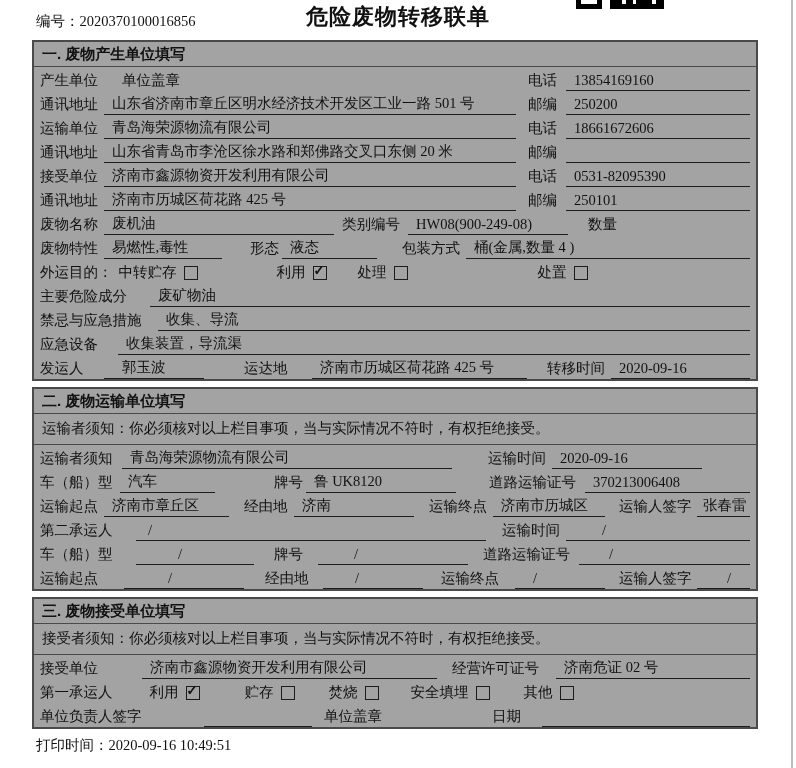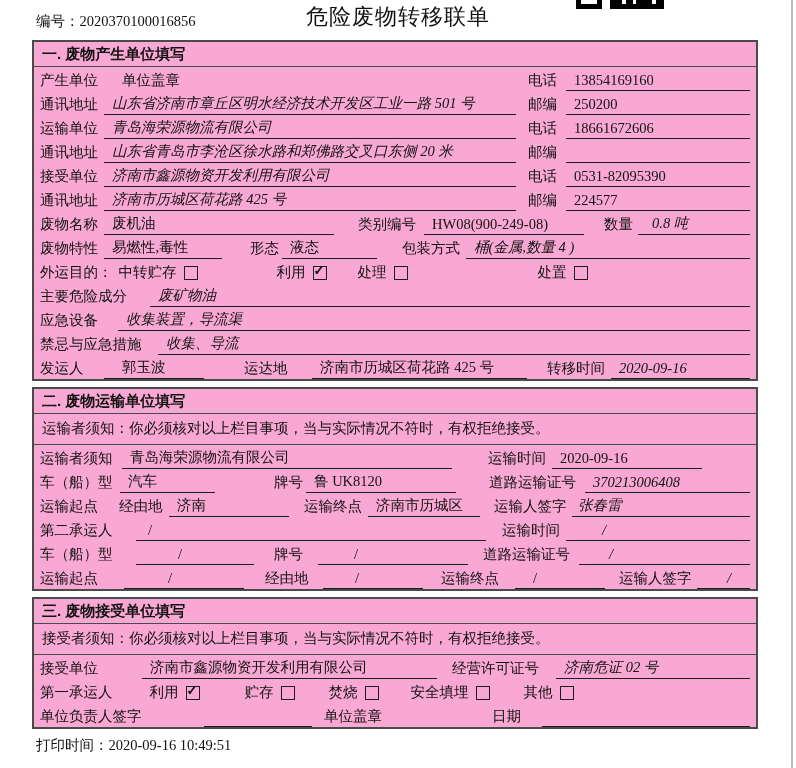--- a/index.html
+++ b/index.html
@@ -4,33 +4,33 @@
 <style>
   html,body{margin:0;padding:0;}
   body{width:796px;height:768px;background:#fff;color:#111;
        font-family:"Liberation Serif",serif;overflow:hidden;}
   .page{position:relative;width:796px;height:768px;border-radius:10px;}
   .window-edge{position:absolute;top:0;right:3px;width:2px;height:768px;background:#bcbcbc;}
   
   .topbar{position:relative;height:40px;}
   .serial{position:absolute;left:36px;top:12px;font-size:14.5px;white-space:nowrap;}
   .doc-title{position:absolute;left:0;right:0;top:2px;margin:0;text-align:center;
-             font-family:"Liberation Sans",sans-serif;font-weight:normal;font-size:22px;letter-spacing:1px;}
+             font-family:"Liberation Sans",sans-serif;font-weight:bold;font-size:22px;letter-spacing:1px;}
   .qr{position:absolute;left:576px;top:0;}
   
-  .box{margin-left:32px;width:722px;border:2px solid #4a4a4a;background:#f9a8d4;}
+  .box{margin-left:32px;width:722px;border:2px solid #4a4a4a;background:#a3a3a3;}
   .box + .box{margin-top:6px;}
   .sec-header{font-family:"Liberation Sans",sans-serif;font-weight:bold;font-size:15px;
               padding:3px 8px 2px;border-bottom:1.5px solid #4a4a4a;}
   .notice{font-size:14.5px;padding:5px 8px 6px;border-bottom:1.5px solid #4a4a4a;}
   .row{display:flex;align-items:flex-end;height:24px;padding:0 6px;font-size:14.5px;box-sizing:border-box;}
   .lb{white-space:nowrap;flex:none;padding-bottom:1px;}
   .val{flex:none;border-bottom:1px solid #1c1c1c;padding:0 4px 1px 8px;white-space:nowrap;
        overflow:hidden;box-sizing:border-box;min-height:17px;}
-  .val.fill{flex:1;font-style:italic;}
+  .val.fill{flex:1;}
   .mla{margin-left:auto;}
   
   .cb{flex:none;width:12px;height:12px;border:1.5px solid #1c1c1c;margin:0 0 3px 7px;position:relative;box-sizing:content-box;}
   .cb.checked::after{content:"\2713";position:absolute;left:0;top:-4px;font-size:13px;font-weight:bold;}
   .opt{display:flex;align-items:flex-end;}
   
   .print-line{margin:7px 0 0 36px;font-size:14.5px;white-space:nowrap;}
 </style>
 </head>
 <body>
@@ -89,30 +89,29 @@
       <span class="lb" style="width:64px">接受单位</span>
       <span class="val fill" style="margin-right:12px">济南市鑫源物资开发利用有限公司</span>
       <span class="lb" style="width:38px">电话</span>
       <span class="val" style="width:184px">0531-82095390</span>
     </div>
 
     <div class="row">
       <span class="lb" style="width:64px">通讯地址</span>
       <span class="val fill" style="margin-right:12px">济南市历城区荷花路 425 号</span>
       <span class="lb" style="width:38px">邮编</span>
-      <span class="val" style="width:184px">224577</span>
+      <span class="val" style="width:184px">250101</span>
     </div>
 
     <div class="row">
       <span class="lb" style="width:64px">废物名称</span>
       <span class="val" style="width:230px">废机油</span>
-      <span class="lb" style="margin-left:24px;width:66px">类别编号</span>
+      <span class="lb" style="margin-left:8px;width:66px">类别编号</span>
       <span class="val" style="width:160px">HW08(900-249-08)</span>
       <span class="lb" style="margin-left:20px;width:34px">数量</span>
-      <span class="val fill" style="padding-left:14px">0.8 吨</span>
     </div>
 
     <div class="row">
       <span class="lb" style="width:64px">废物特性</span>
       <span class="val" style="width:118px">易燃性,毒性</span>
       <span class="lb" style="margin-left:28px;width:32px">形态</span>
       <span class="val" style="width:95px">液态</span>
       <span class="lb" style="margin-left:25px;width:64px">包装方式</span>
       <span class="val fill">桶(金属,数量 4 )</span>
     </div>
@@ -136,27 +135,27 @@
           <span class="cb"></span>
         </span>
     </div>
 
     <div class="row">
       <span class="lb" style="width:92px">主要危险成分</span>
       <span class="val fill" style="margin-left:18px">废矿物油</span>
     </div>
 
     <div class="row">
+      <span class="lb" style="width:106px">禁忌与应急措施</span>
+      <span class="val fill" style="margin-left:12px">收集、导流</span>
+    </div>
+
+    <div class="row">
       <span class="lb" style="width:64px">应急设备</span>
       <span class="val fill" style="margin-left:14px">收集装置，导流渠</span>
-    </div>
-
-    <div class="row">
-      <span class="lb" style="width:106px">禁忌与应急措施</span>
-      <span class="val fill" style="margin-left:12px">收集、导流</span>
     </div>
 
     <div class="row">
       <span class="lb" style="width:64px">发运人</span>
       <span class="val" style="width:100px;padding-left:18px">郭玉波</span>
       <span class="lb" style="margin-left:40px;width:50px">运达地</span>
       <span class="val" style="width:215px;margin-left:18px">济南市历城区荷花路 425 号</span>
       <span class="lb" style="margin-left:20px;width:64px">转移时间</span>
       <span class="val fill">2020-09-16</span>
     </div>
@@ -177,20 +176,21 @@
       <span class="lb" style="width:80px">车（船）型</span>
       <span class="val" style="width:95px">汽车</span>
       <span class="lb" style="margin-left:59px;width:32px">牌号</span>
       <span class="val" style="width:150px">鲁 UK8120</span>
       <span class="lb" style="margin-left:33px;width:96px">道路运输证号</span>
       <span class="val fill">370213006408</span>
     </div>
 
     <div class="row">
       <span class="lb" style="width:64px">运输起点</span>
+      <span class="val" style="width:125px">济南市章丘区</span>
       <span class="lb" style="margin-left:15px;width:50px">经由地</span>
       <span class="val" style="width:120px">济南</span>
       <span class="lb" style="margin-left:15px;width:64px">运输终点</span>
       <span class="val" style="width:112px">济南市历城区</span>
       <span class="lb" style="margin-left:14px;width:78px">运输人签字</span>
       <span class="val fill" style="padding:0 2px 1px 6px">张春雷</span>
     </div>
 
     <div class="row">
       <span class="lb" style="width:82px">第二承运人</span>

